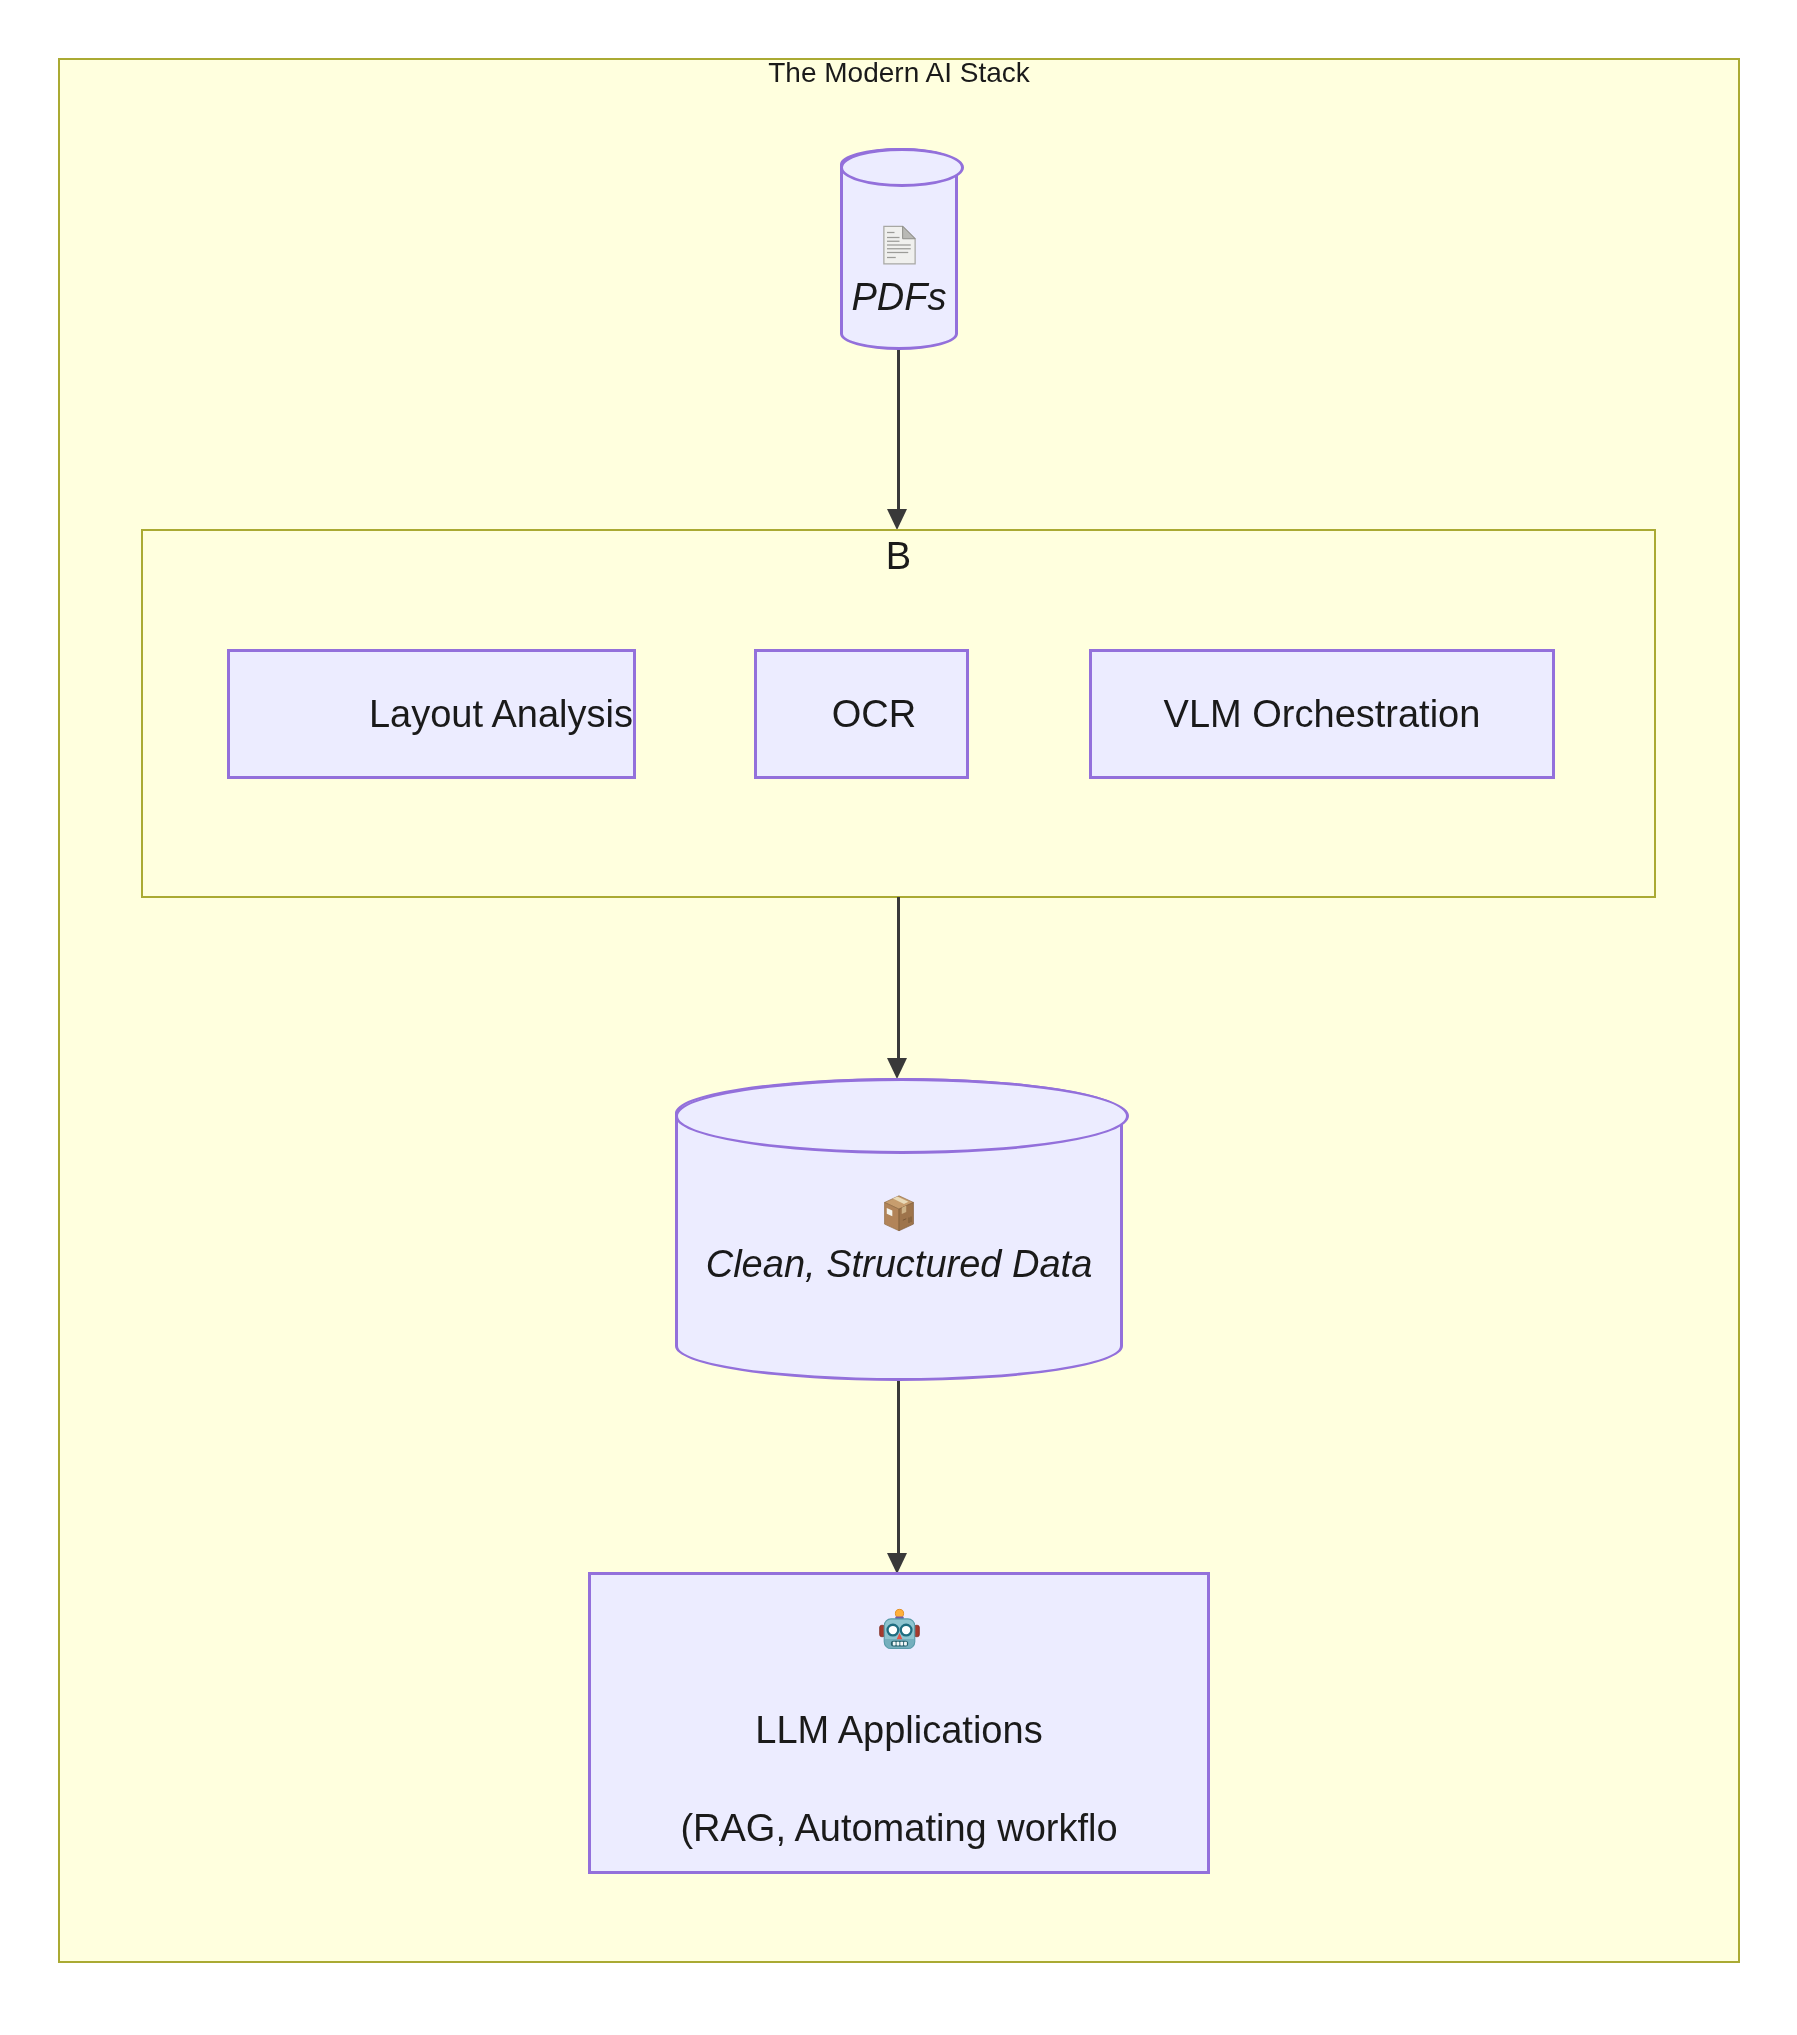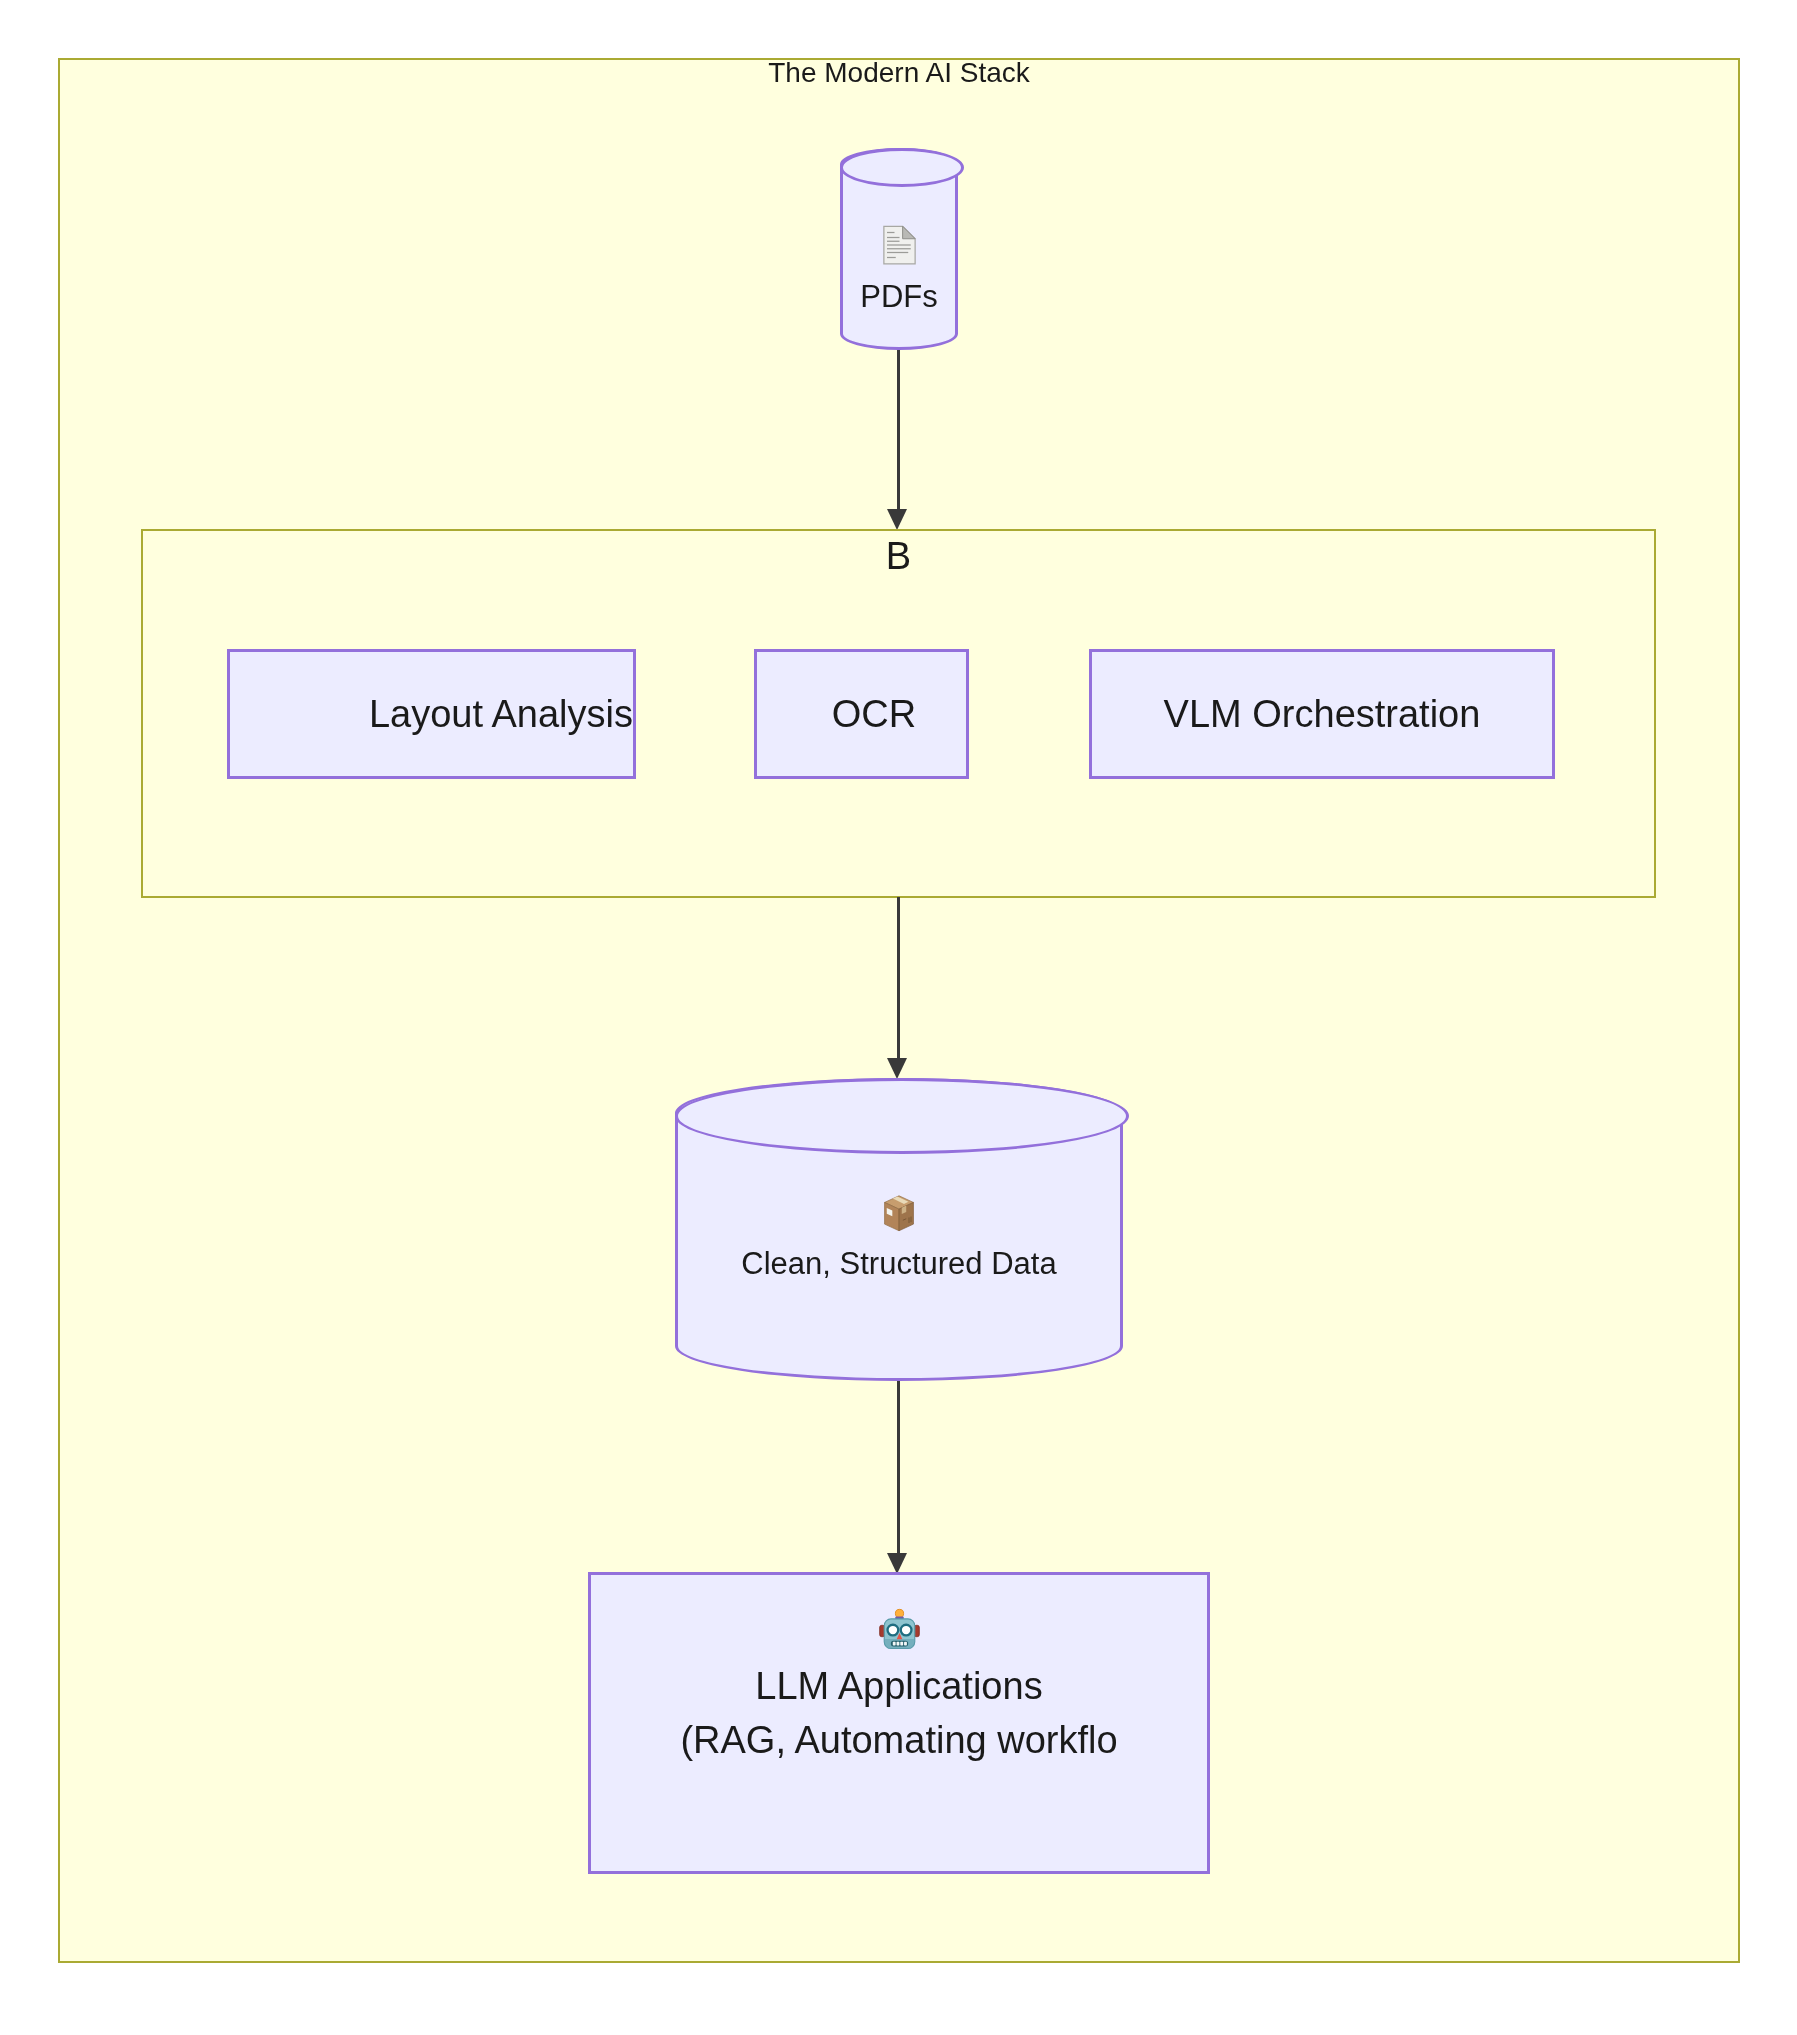--- a/index.html
+++ b/index.html
@@ -51,22 +51,23 @@
     justify-content: flex-start;
   }
   .cylinder {
     position: absolute;
     background: #ececff;
     border: 3.1px solid #9370db;
     display: flex;
     flex-direction: column;
     align-items: center;
     text-align: center;
-    font-size: 31px;
+    font-size: 38px;
     color: #1a1a1a;
+    font-style: italic;
   }
   .cylinder::before {
     content: "";
     position: absolute;
     top: -3.1px;
     left: -3.1px;
     border: 3.1px solid #9370db;
     border-radius: 50%;
     background: #ececff;
   }
@@ -159,21 +160,21 @@
           <line x1="27.8" y1="21.2" x2="27.8" y2="26.2"></line>
         </g>
       </svg>
       <div class="label-line">Clean, Structured Data</div>
     </div>
   </div>
 
   <div class="edge-line" style="left:897px; top:1381px; height:175px;"></div>
   <div class="arrowhead" style="left:887px; top:1553px;"></div>
 
-  <div class="node node-multiline" style="left:588px; top:1572px; width:622px; height:302px; padding-top:33px;">
+  <div class="node node-multiline" style="left:588px; top:1572px; width:622px; height:302px; padding-top:33px;gap:44px;">
     <svg class="icon" width="41" height="46" viewBox="0 0 36 40" style="margin-bottom:5px;">
       <circle cx="18" cy="4.6" r="3.6" fill="#ffb03b" stroke="#e08b1d" stroke-width="0.8"></circle>
       <rect x="14.2" y="7.2" width="7.6" height="2.6" rx="1.2" fill="#6d5ba8"></rect>
       <rect x="0.6" y="15" width="4.4" height="10" rx="1.8" fill="#a63a2e" stroke="#7e2a20" stroke-width="0.7"></rect>
       <rect x="31" y="15" width="4.4" height="10" rx="1.8" fill="#a63a2e" stroke="#7e2a20" stroke-width="0.7"></rect>
       <rect x="4.6" y="9.4" width="26.8" height="26" rx="6" fill="#8ec4cf" stroke="#579aa8" stroke-width="1"></rect>
       <path d="M4.6,27 h26.8 v2.4 a6,6 0 0 1 -6,6 h-14.8 a6,6 0 0 1 -6,-6 z" fill="#5f9fae" opacity="0.55"></path>
       <circle cx="12.2" cy="19.2" r="4.7" fill="#ffffff" stroke="#1f6d80" stroke-width="2"></circle>
       <circle cx="23.8" cy="19.2" r="4.7" fill="#ffffff" stroke="#1f6d80" stroke-width="2"></circle>
       <polygon points="18,21.8 15.5,27.2 20.5,27.2" fill="#e2574b"></polygon>

